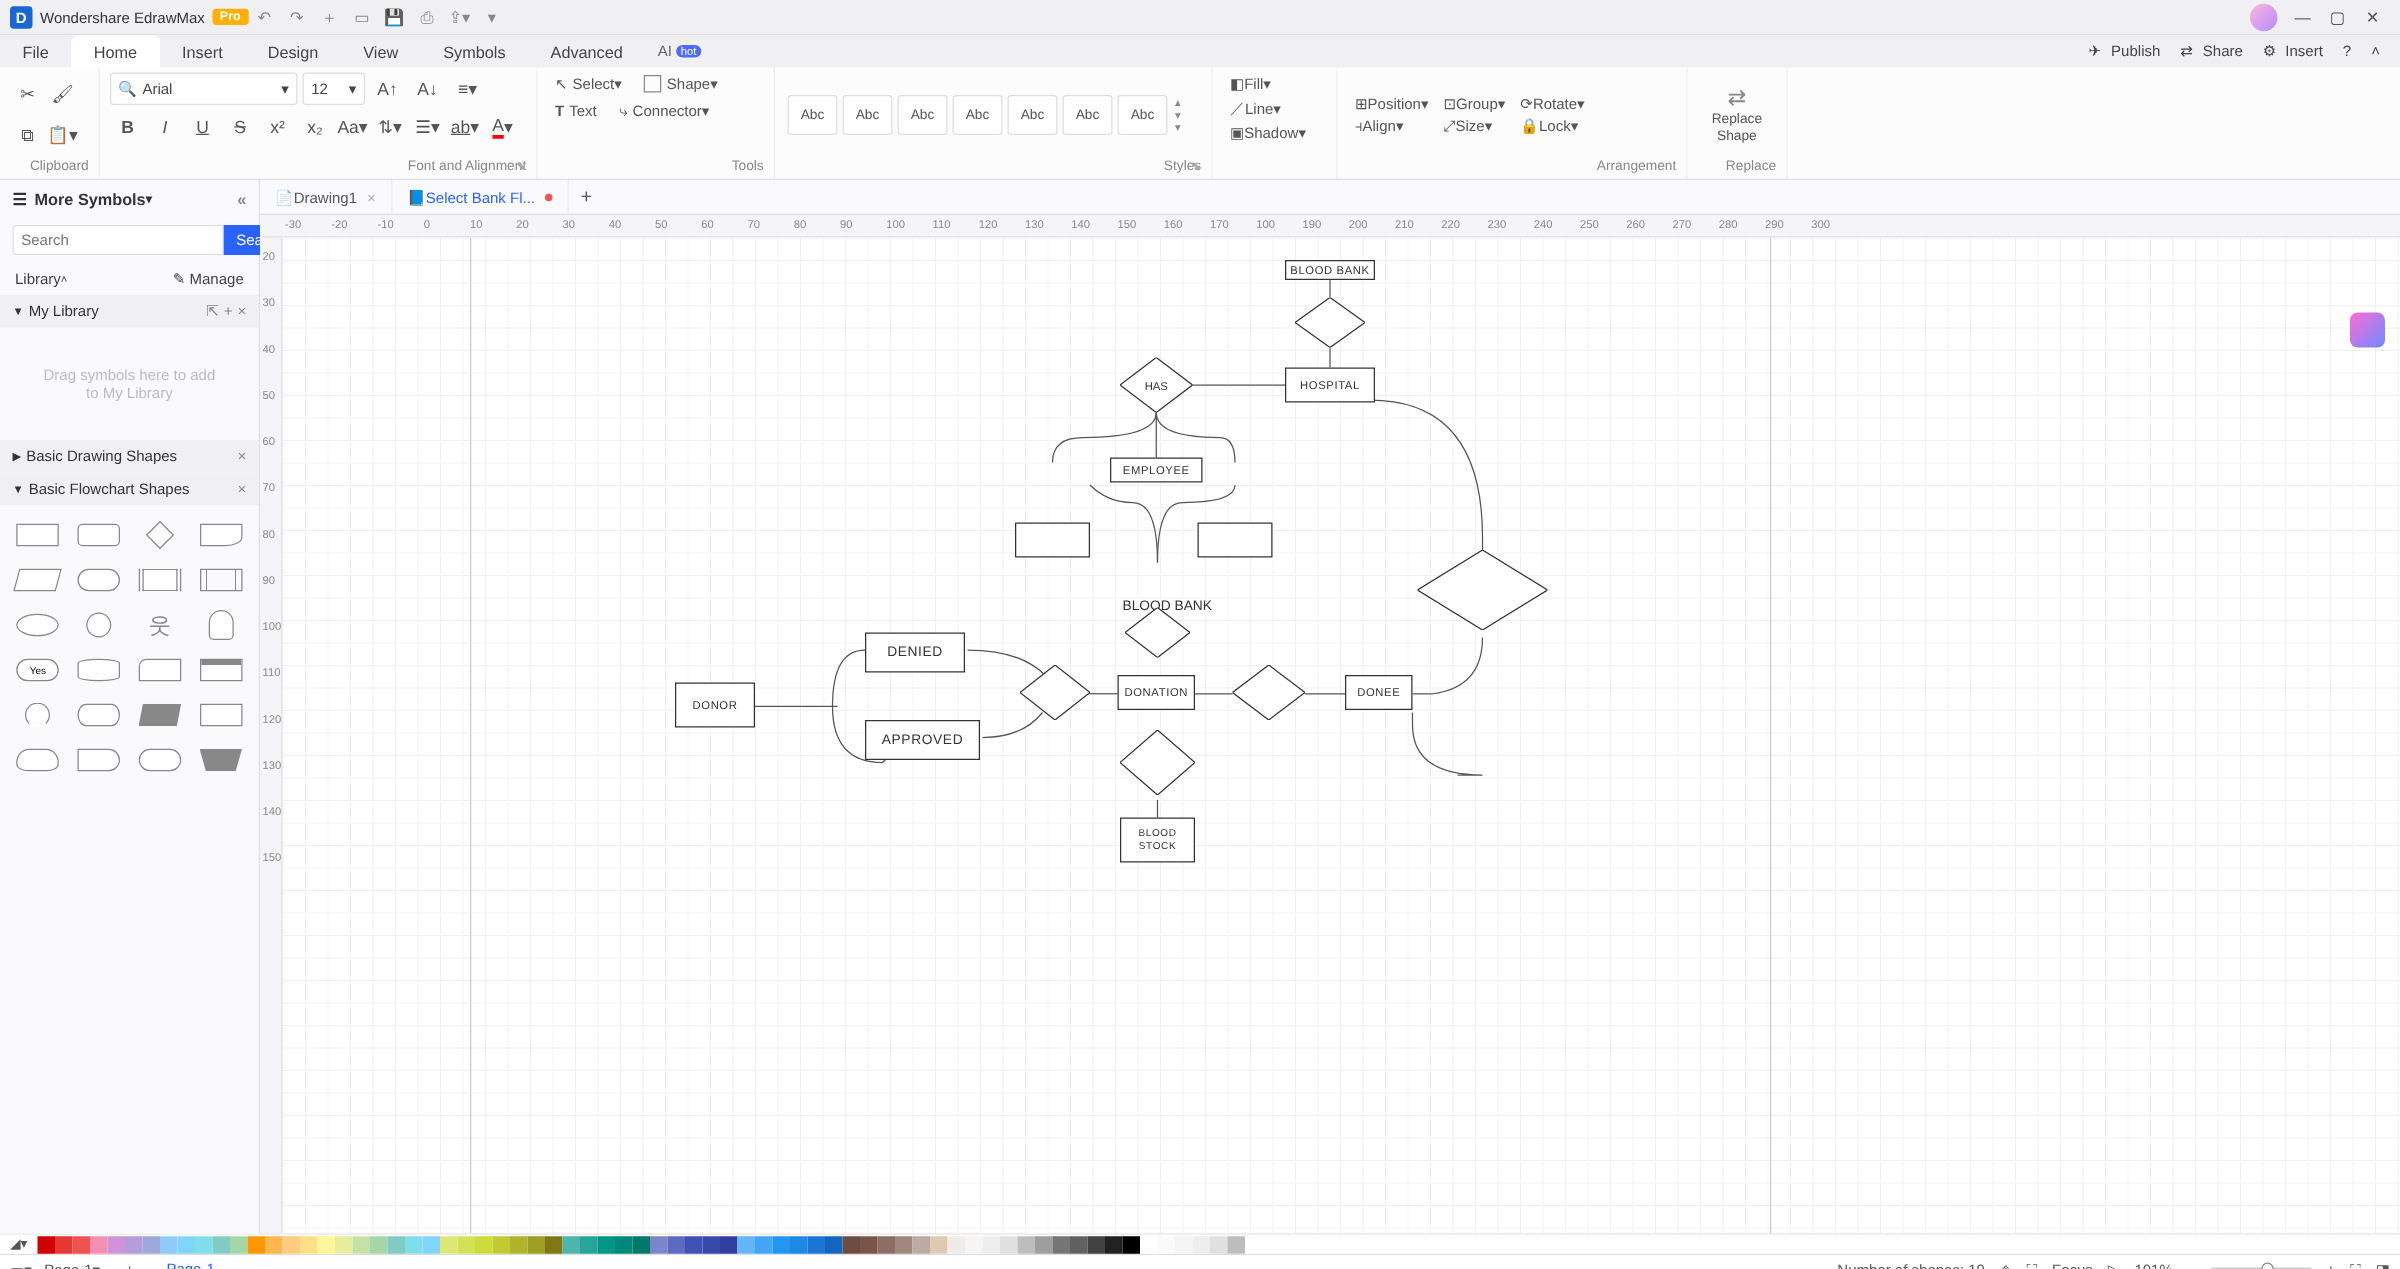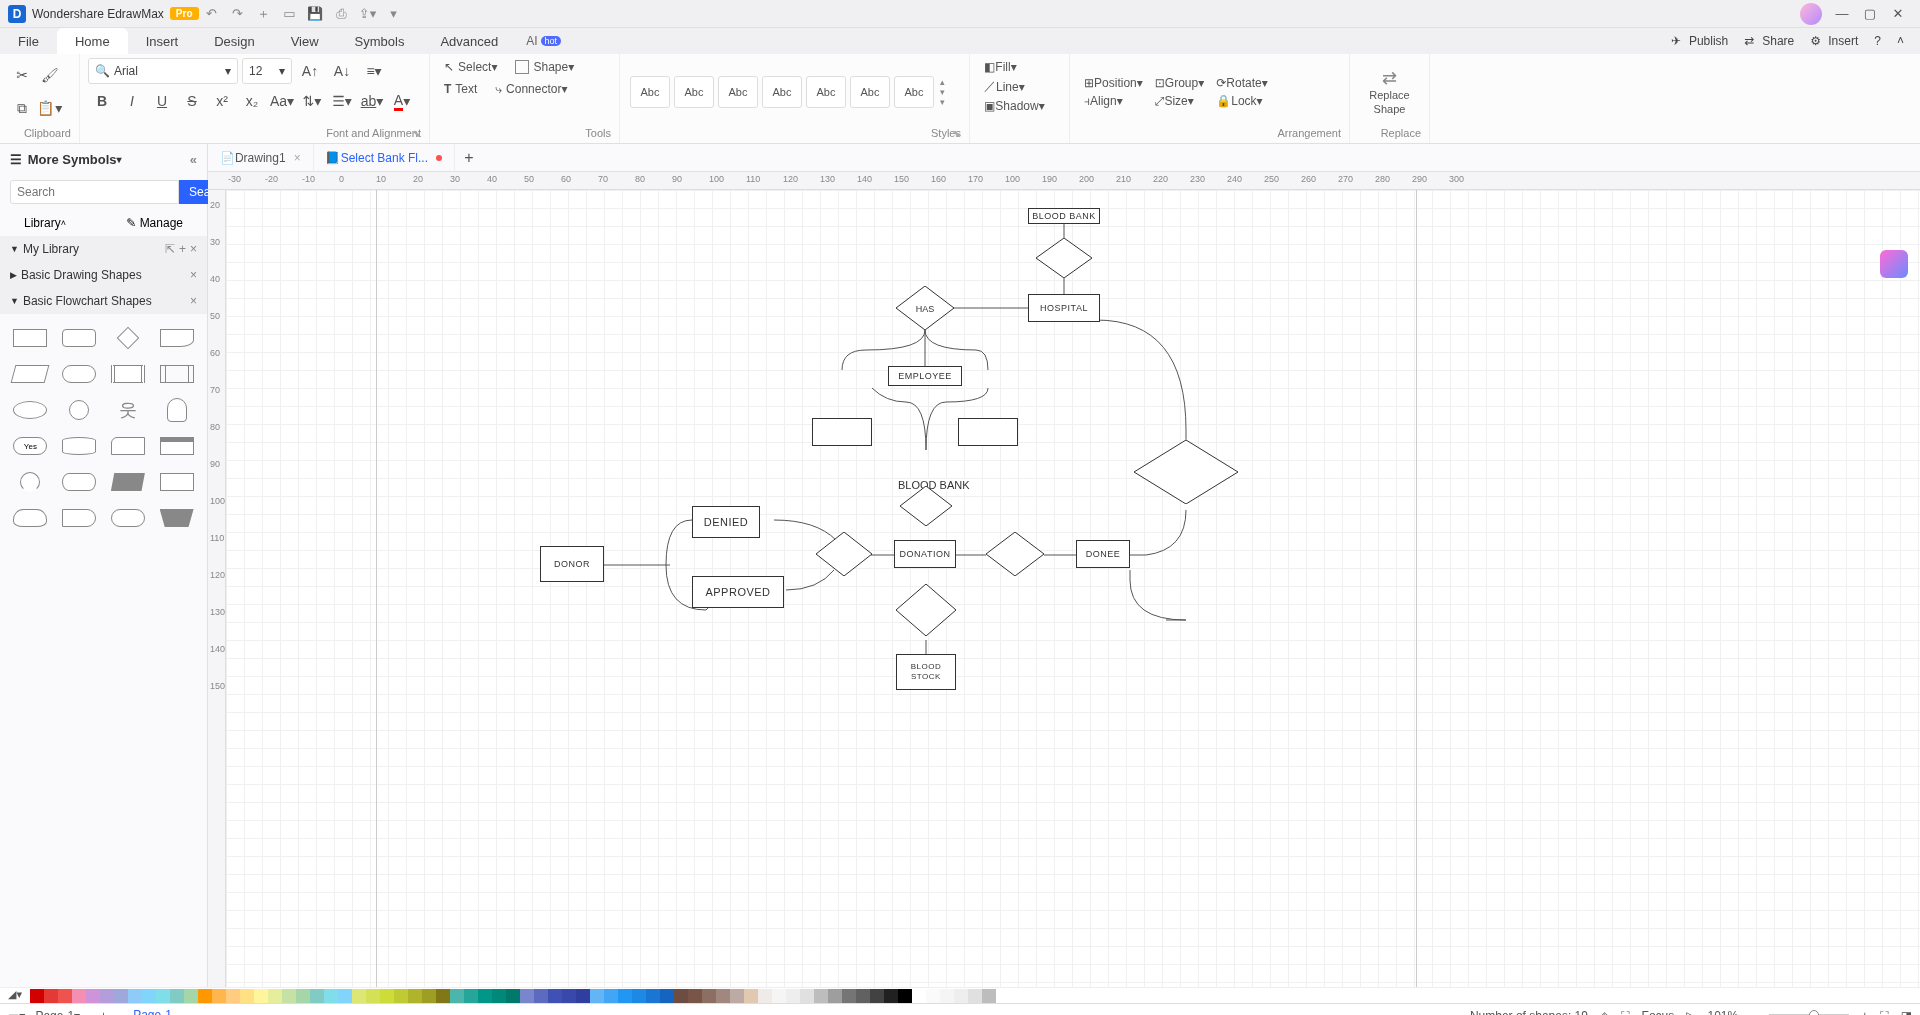--- a/index.html
+++ b/index.html
@@ -31,21 +31,21 @@
 .abc { width: 40px; height: 32px; border: 1px solid #ddd; border-radius: 3px; display: flex; align-items: center; justify-content: center; font-size: 11px; color: #555; margin: 2px; background: #fff; cursor: pointer; }
 .arrgrow { display: flex; align-items: center; font-size: 12px; color: #555; padding: 2px 6px; cursor: pointer; }
 .arrgrow .ic { width: 14px; height: 14px; margin-right: 4px; border: 1px solid #888; }
 .main { display: flex; height: calc(100vh - 172px); }
 .sidebar { width: 208px; background: #fafafc; border-right: 1px solid #e0e0e0; display: flex; flex-direction: column; }
 .sidebar-header { height: 30px; display: flex; align-items: center; padding: 0 10px; font-size: 13px; font-weight: 600; color: #333; }
 .sidebar-header .collapse { margin-left: auto; color: #888; cursor: pointer; }
 .searchrow { padding: 6px 10px; display: flex; }
 .searchrow input { flex: 1; border: 1px solid #ddd; border-radius: 3px 0 0 3px; padding: 4px 6px; font-size: 12px; outline: none; }
 .searchrow button { background: #2962ff; color: #fff; border: none; padding: 0 10px; font-size: 12px; border-radius: 0 3px 3px 0; cursor: pointer; }
-.librow { display: flex; align-items: center; font-size: 12px; color: #000000; padding: 6px 24px; }
+.librow { display: flex; align-items: center; font-size: 12px; color: #404040; padding: 6px 12px; }
 .librow .mg { margin-left: auto; cursor: pointer; }
 .section-head { display: flex; align-items: center; font-size: 12px; color: #333; padding: 6px 10px; background: #f0f0f2; cursor: pointer; }
 .section-head .arrow { margin-right: 4px; font-size: 9px; }
 .section-head .hicons { margin-left: auto; display: flex; gap: 4px; color: #888; }
 .mylib-drop { height: 90px; display: flex; align-items: center; justify-content: center; text-align: center; font-size: 12px; color: #bbb; padding: 0 30px; }
 .shapes-grid { display: grid; grid-template-columns: repeat(4, 1fr); gap: 8px; padding: 10px; }
 .shape-cell { height: 28px; display: flex; align-items: center; justify-content: center; }
 .sh { width: 34px; height: 18px; border: 1px solid #888; background: #fff; }
 .tabs-row { height: 28px; background: #fafafc; display: flex; align-items: center; border-bottom: 1px solid #e0e0e0; }
 .dtab { display: flex; align-items: center; padding: 0 12px; height: 100%; font-size: 12px; color: #555; border-right: 1px solid #eee; cursor: pointer; }
@@ -264,20 +264,21 @@
     </div>
     <div class="section-head">
       <span class="arrow">▼</span>
         <span>My Library</span>
       <span class="hicons">
           <span>⇱</span>
           <span>+</span>
           <span>×</span>
         </span>
     </div>
+    <div class="mylib-drop">Drag symbols here to add to My Library</div>
     <div class="section-head">
       <span class="arrow">▶</span>
         <span>Basic Drawing Shapes</span>
       <span class="hicons">
           <span>×</span>
         </span>
     </div>
     <div class="section-head">
       <span class="arrow">▼</span>
         <span>Basic Flowchart Shapes</span>
@@ -457,21 +458,21 @@
             <polygon points="29,0 58,22 29,44 0,22" fill="#fff" stroke="#333"></polygon>
             <text x="29" y="26" font-size="9" text-anchor="middle" fill="#333">HAS</text>
           </svg>
         <div class="node-rect" style="left:662px;top:176px;width:74px;height:20px">EMPLOYEE</div>
         <div class="node-rect" style="left:586px;top:228px;width:60px;height:28px"></div>
         <div class="node-rect" style="left:732px;top:228px;width:60px;height:28px"></div>
         <div class="fc-label" style="left:670px;top:289px">BLOOD BANK</div>
         <svg class="node-diamond" style="left:674px;top:296px" width="52" height="40">
             <polygon points="26,0 52,20 26,40 0,20" fill="#fff" stroke="#333"></polygon>
           </svg>
-        <div class="node-rect" style="left:466px;top:316px;width:68px;height:32px;font-size:11px">DENIED</div>
+        <div class="node-rect" style="left:466px;top:316px;width:80px;height:32px;font-size:11px">DENIED</div>
         <div class="node-rect" style="left:466px;top:386px;width:92px;height:32px;font-size:11px">APPROVED</div>
         <div class="node-rect" style="left:314px;top:356px;width:64px;height:36px">DONOR</div>
         <svg class="node-diamond" style="left:590px;top:342px" width="56" height="44">
             <polygon points="28,0 56,22 28,44 0,22" fill="#fff" stroke="#333"></polygon>
           </svg>
         <div class="node-rect" style="left:668px;top:350px;width:62px;height:28px">DONATION</div>
         <svg class="node-diamond" style="left:760px;top:342px" width="58" height="44">
             <polygon points="29,0 58,22 29,44 0,22" fill="#fff" stroke="#333"></polygon>
           </svg>
         <div class="node-rect" style="left:850px;top:350px;width:54px;height:28px">DONEE</div>

